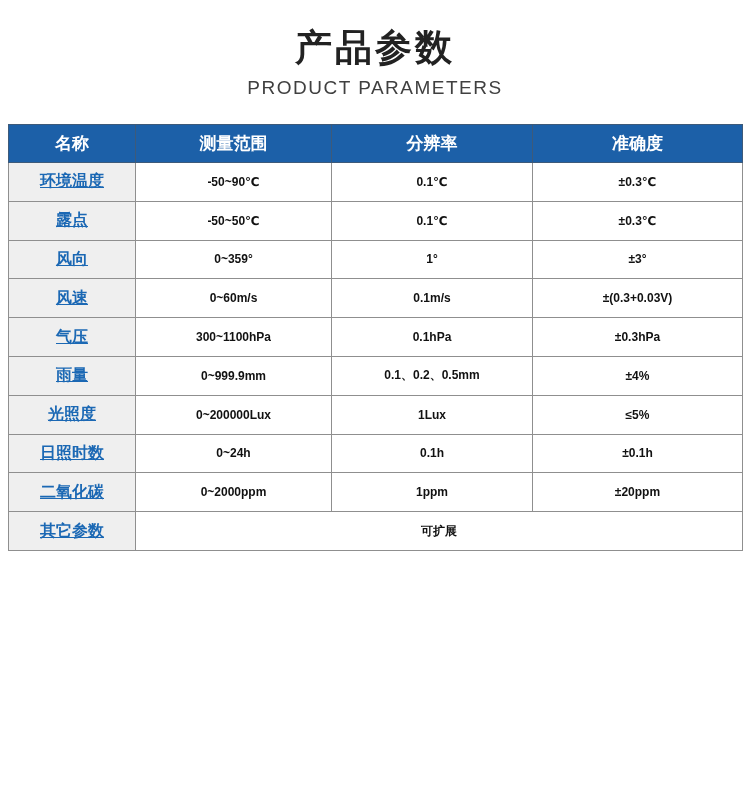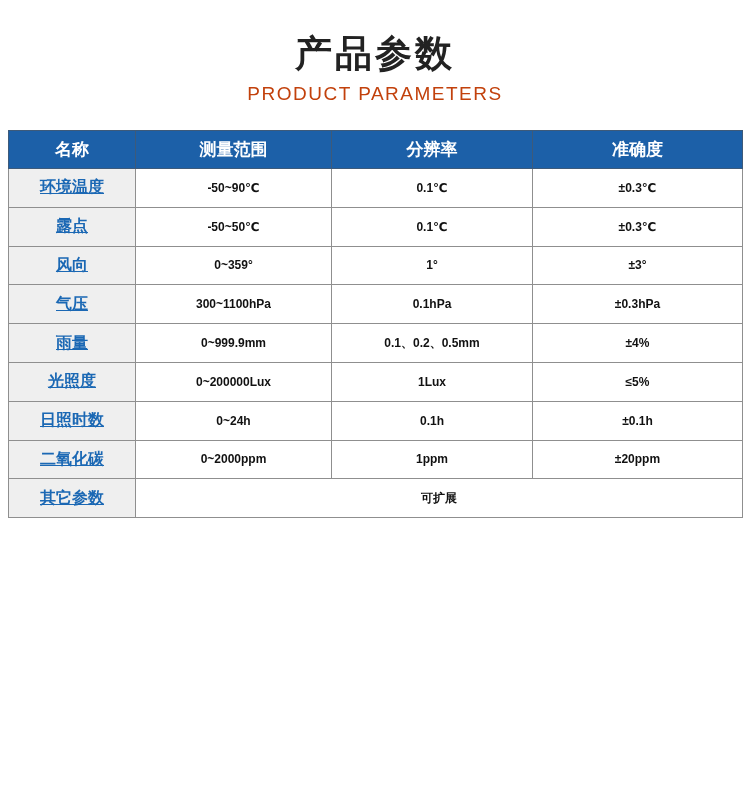--- a/index.html
+++ b/index.html
@@ -3,34 +3,34 @@
 <meta charset="utf-8">
 <style>
   * { margin: 0; padding: 0; box-sizing: border-box; }
   html, body {
     width: 750px;
     height: 801px;
     background: #ffffff;
     font-family: "Liberation Sans", "DejaVu Sans", sans-serif;
     overflow: hidden;
   }
-  .page { width: 750px; padding-top: 30px; }
+  .page { width: 750px; padding-top: 24px; }
 
   .title-block { text-align: center; }
   .page-title {
     font-size: 37px;
     font-weight: 700;
     color: #222222;
     letter-spacing: 3px;
     line-height: 48px;
   }
   .page-subtitle {
     font-size: 19px;
     font-weight: 400;
-    color: #c2410c;
+    color: #404040;
     letter-spacing: 1.5px;
     line-height: 26px;
     margin-top: 3px;
   }
 
   .spec-table {
     width: 734px;
     margin: 23px 8px 0 8px;
     border-collapse: collapse;
     table-layout: fixed;
@@ -104,20 +104,26 @@
         <td class="value-cell">0.1℃</td>
         <td class="value-cell">±0.3℃</td>
       </tr>
       <tr>
         <td class="name-cell">风向</td>
         <td class="value-cell">0~359°</td>
         <td class="value-cell">1°</td>
         <td class="value-cell">±3°</td>
       </tr>
       <tr>
+        <td class="name-cell">风速</td>
+        <td class="value-cell">0~60m/s</td>
+        <td class="value-cell">0.1m/s</td>
+        <td class="value-cell">±(0.3+0.03V)</td>
+      </tr>
+      <tr>
         <td class="name-cell">气压</td>
         <td class="value-cell">300~1100hPa</td>
         <td class="value-cell">0.1hPa</td>
         <td class="value-cell">±0.3hPa</td>
       </tr>
       <tr>
         <td class="name-cell">雨量</td>
         <td class="value-cell">0~999.9mm</td>
         <td class="value-cell">0.1、0.2、0.5mm</td>
         <td class="value-cell">±4%</td>

